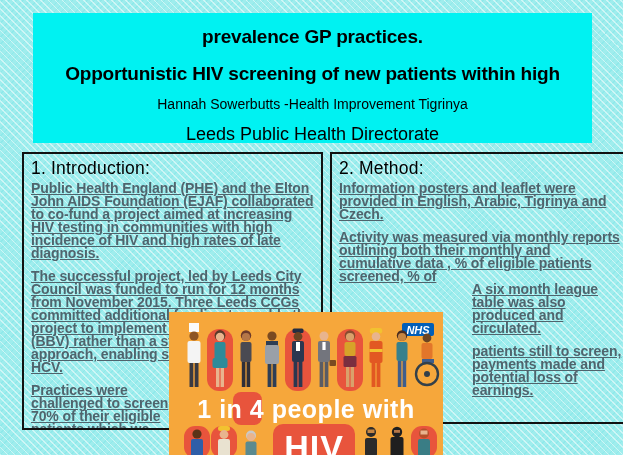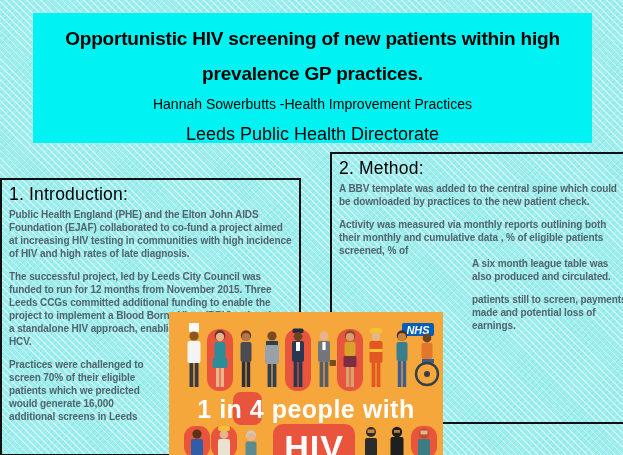--- a/index.html
+++ b/index.html
@@ -17,55 +17,55 @@
   }
   .title-line{font-size:19px;font-weight:bold;letter-spacing:-.2px;}
   .title-line.l1{margin-top:15px;}
   .title-line.l2{margin-top:13px;}
   .author-line{font-size:14px;margin-top:11px;font-weight:500;}
   .org-line{font-size:18px;margin-top:12px;font-weight:500;}
   .content-box{
     position:absolute;top:152px;border:2px solid #111;box-sizing:border-box;
     padding:4px 7px 0 7px;overflow:hidden;color:#4f646d;
   }
-  .box-intro{left:0;width:301px;height:278px;margin-top:26px;}
+  .box-intro{left:22px;width:301px;height:278px;}
   .box-method{left:330px;width:303px;height:272px;}
   .box-heading{font-size:17.5px;font-weight:400;color:#000;margin:0 0 3px 0;letter-spacing:.2px;}
-  .body-par{font-size:10px;font-weight:bold;line-height:13px;letter-spacing:-.1px;margin:0 0 10px 0;}
+  .body-par{font-size:14px;font-weight:bold;line-height:13px;letter-spacing:-.1px;margin:0 0 10px 0;text-decoration:underline;}
   .narrow-col-intro{width:152px;}
   .narrow-col-method{margin-left:133px;width:158px;}
   .infographic{
     position:absolute;left:169px;top:312px;width:274px;height:143px;z-index:5;
   }
   .infographic svg{display:block;}
 </style>
 </head>
 <body>
 
 <div class="page">
 
   <div class="title-box">
+    <div class="title-line l2">prevalence GP practices.</div>
     <div class="title-line l1">Opportunistic HIV screening of new patients within high</div>
-    <div class="title-line l2">prevalence GP practices.</div>
-    <div class="author-line">Hannah Sowerbutts -Health Improvement Practices</div>
+    <div class="author-line">Hannah Sowerbutts -Health Improvement Tigrinya</div>
     <div class="org-line">Leeds Public Health Directorate</div>
   </div>
 
   <div class="content-box box-intro">
     <h2 class="box-heading">1. Introduction:</h2>
     <p class="body-par">Public Health England (PHE) and the Elton John AIDS Foundation (EJAF) collaborated to co-fund a project aimed at increasing HIV testing in communities with high incidence of HIV and high rates of late diagnosis.</p>
     <p class="body-par">The successful project, led by Leeds City Council was funded to run for 12 months from November 2015. Three Leeds CCGs committed additional funding to enable the project to implement a Blood Borne Virus (BBV) rather than a standalone HIV approach, enabling screening for HBV &amp; HCV.</p>
     <div class="narrow-col-intro">
       <p class="body-par">Practices were challenged to screen 70% of their eligible patients which we predicted would generate 16,000 additional screens in Leeds</p>
     </div>
   </div>
 
   <div class="content-box box-method">
     <h2 class="box-heading">2. Method:</h2>
-    <p class="body-par">A BBV template was added to the central spine which could be downloaded by practices to the new patient check.</p>
+    <p class="body-par">Information posters and leaflet were provided in English, Arabic, Tigrinya and Czech.</p>
     <p class="body-par" style="margin-bottom:0;">Activity was measured via monthly reports outlining both their monthly and cumulative data , % of eligible patients screened, % of</p>
     <div class="narrow-col-method">
       <p class="body-par">A six month league table was also produced and circulated.</p>
       <p class="body-par">patients still to screen, payments made and potential loss of earnings.</p>
 
     </div>
   </div>
 
   <div class="infographic">
     <svg width="274" height="143" viewBox="0 0 274 143" xmlns="http://www.w3.org/2000/svg">

